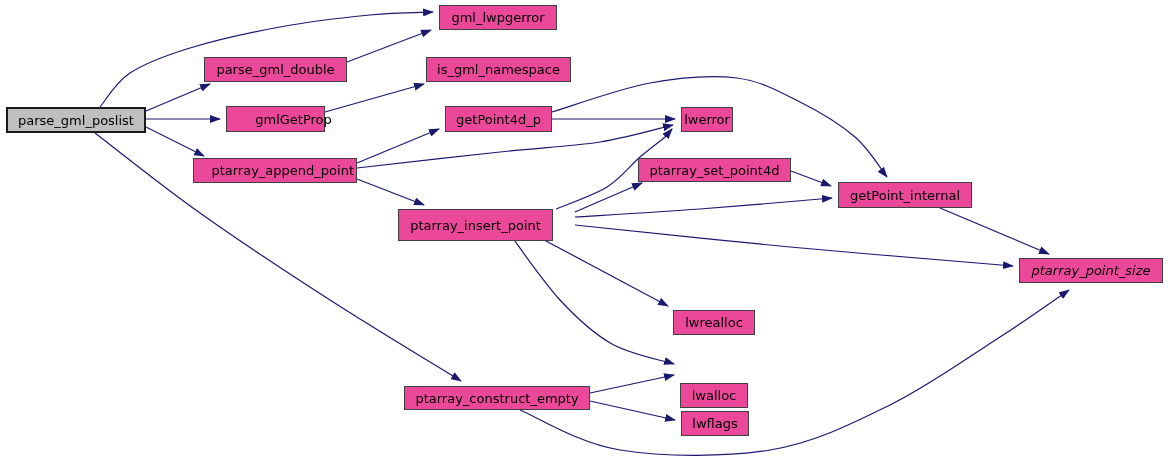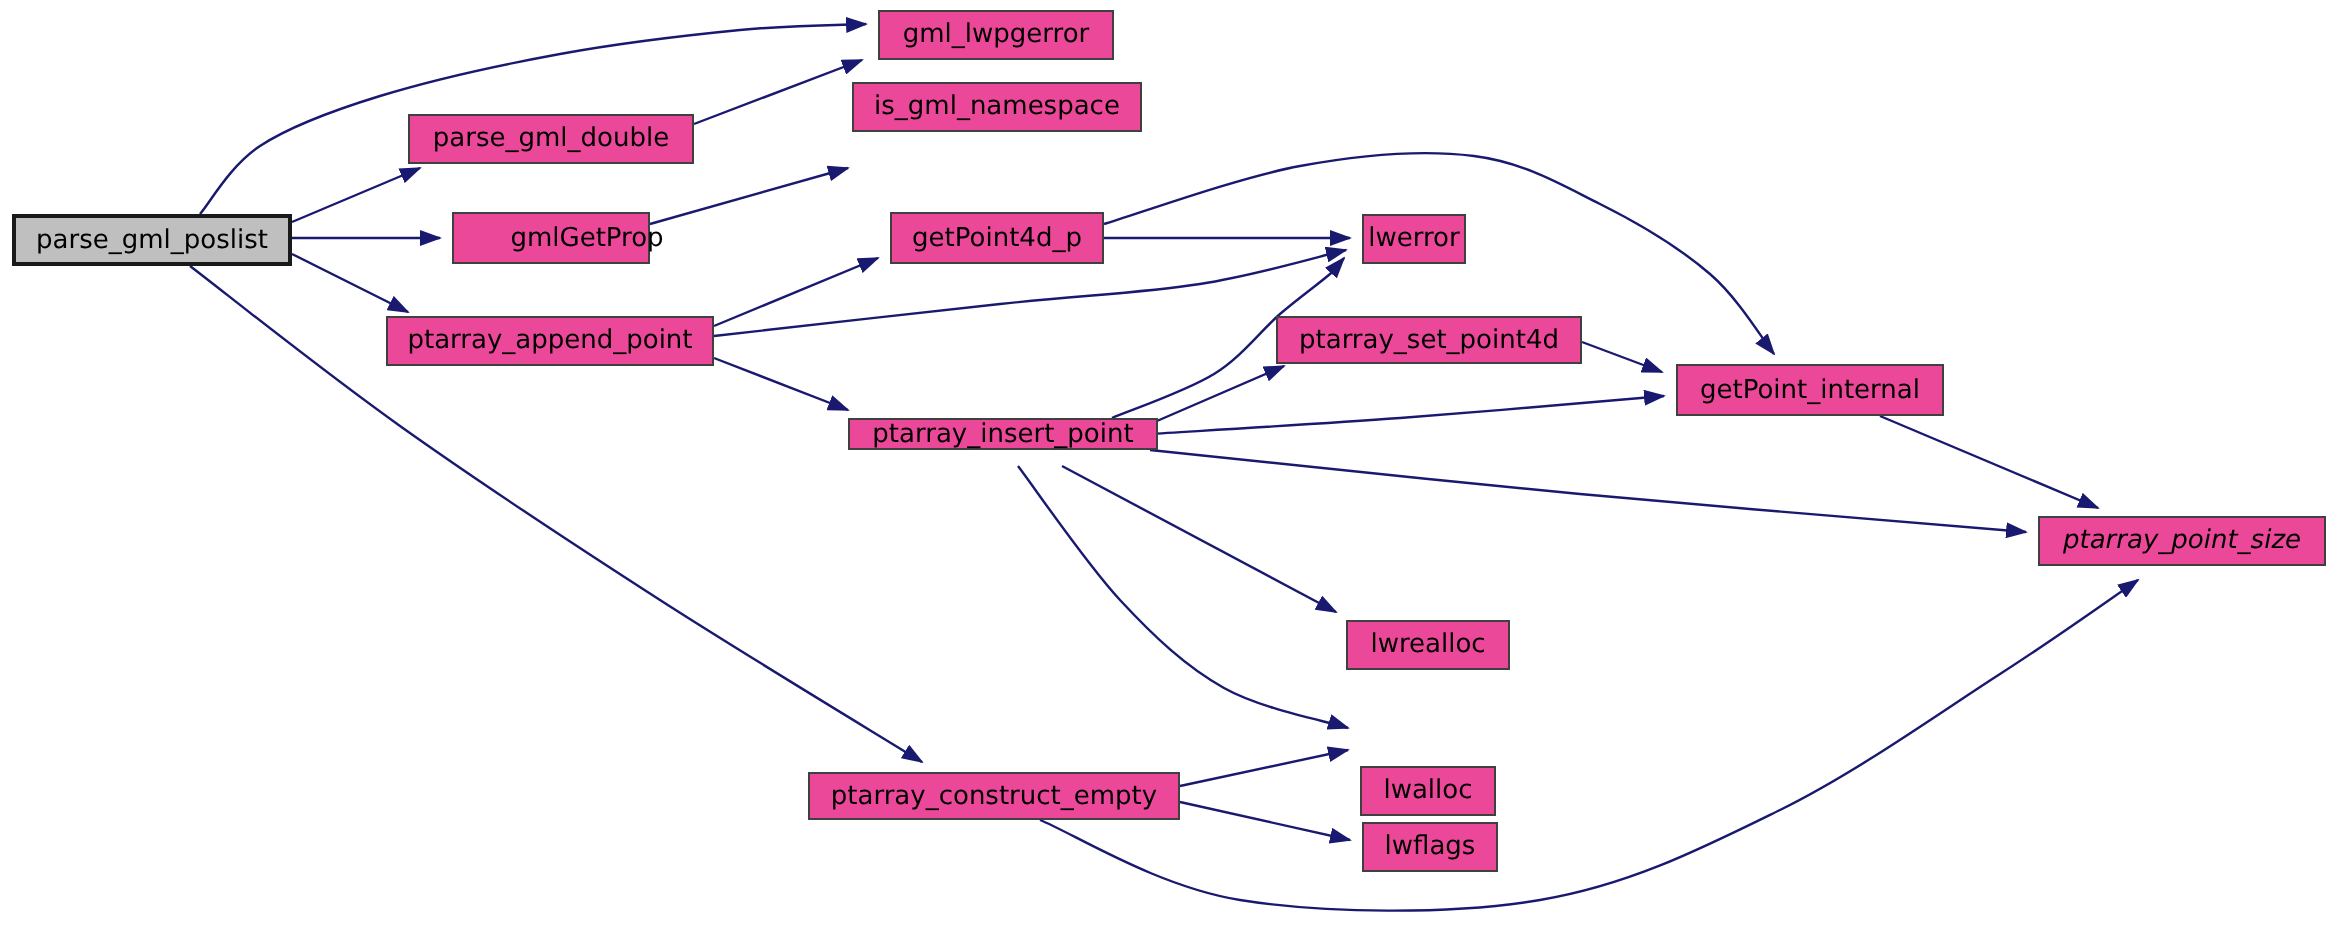--- a/index.html
+++ b/index.html
@@ -81,39 +81,39 @@
   <div id="node-layer">
       <div class="node highlighted" style="left: 6px; top: 107px; width: 140px; height: 26px;">
         <span>parse_gml_poslist</span>
       </div>
       <div class="node" style="left: 204px; top: 57px; width: 143px; height: 25px; align-items: center;">
         <span>parse_gml_double</span>
       </div>
       <div class="node" style="left: 226px; top: 106px; width: 99px; height: 26px; padding-left: 36px;">
         <span>gmlGetProp</span>
       </div>
-      <div class="node" style="left: 193px; top: 158px; width: 164px; height: 25px;">
+      <div class="node" style="left: 193px; top: 158px; width: 164px; height: 25px; justify-content: flex-end;">
         <span>ptarray_append_point</span>
       </div>
       <div class="node" style="left: 439px; top: 5px; width: 118px; height: 25px;">
         <span>gml_lwpgerror</span>
       </div>
-      <div class="node" style="left: 426px; top: 41px; width: 145px; height: 25px;">
+      <div class="node" style="left: 426px; top: 57px; width: 145px; height: 25px;">
         <span>is_gml_namespace</span>
       </div>
       <div class="node" style="left: 445px; top: 106px; width: 107px; height: 26px; text-align: right;">
         <span>getPoint4d_p</span>
       </div>
       <div class="node" style="left: 681px; top: 107px; width: 52px; height: 25px; align-items: center;">
         <span>lwerror</span>
       </div>
       <div class="node" style="left: 638px; top: 158px; width: 153px; height: 24px;">
         <span>ptarray_set_point4d</span>
       </div>
-      <div class="node" style="left: 424px; top: 209px; width: 155px; height: 16px;">
+      <div class="node" style="left: 398px; top: 209px; width: 155px; height: 32px;">
         <span>ptarray_insert_point</span>
       </div>
       <div class="node" style="left: 838px; top: 182px; width: 134px; height: 26px;">
         <span>getPoint_internal</span>
       </div>
       <div class="node" style="left: 1019px; top: 258px; width: 144px; height: 25px; font-style: italic;">
         <span>ptarray_point_size</span>
       </div>
       <div class="node" style="left: 673px; top: 310px; width: 82px; height: 25px;">
         <span>lwrealloc</span>

